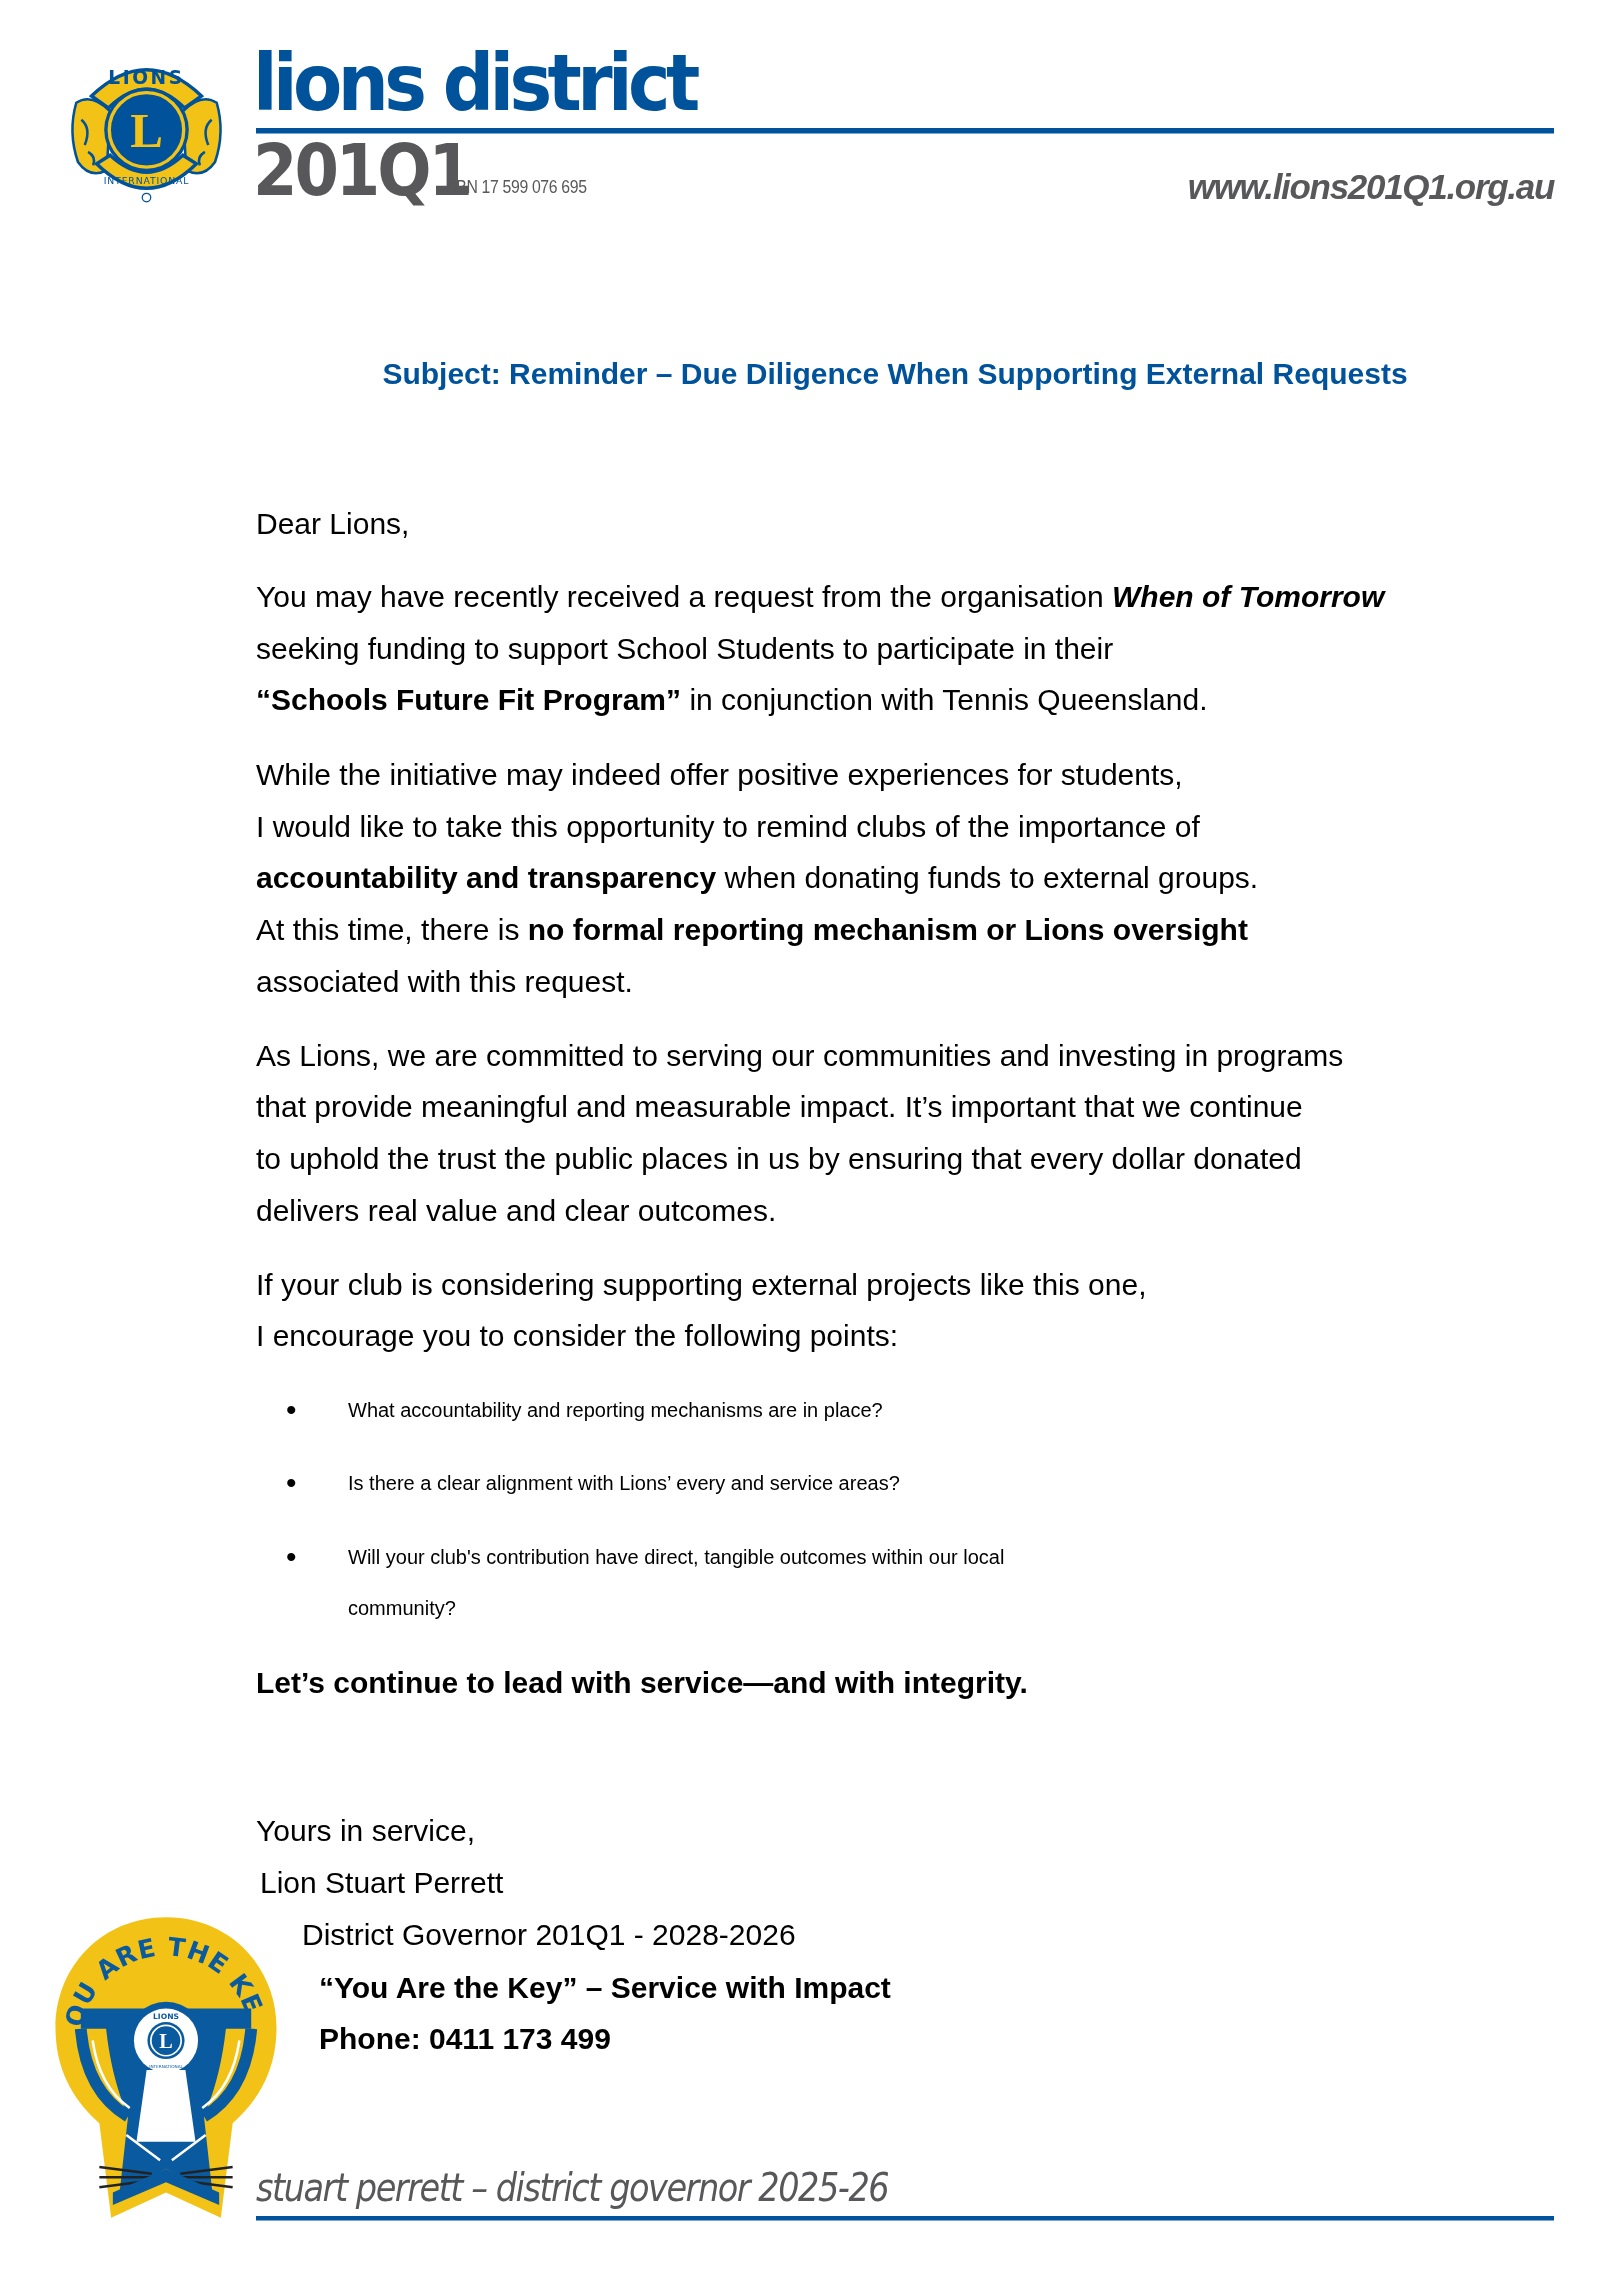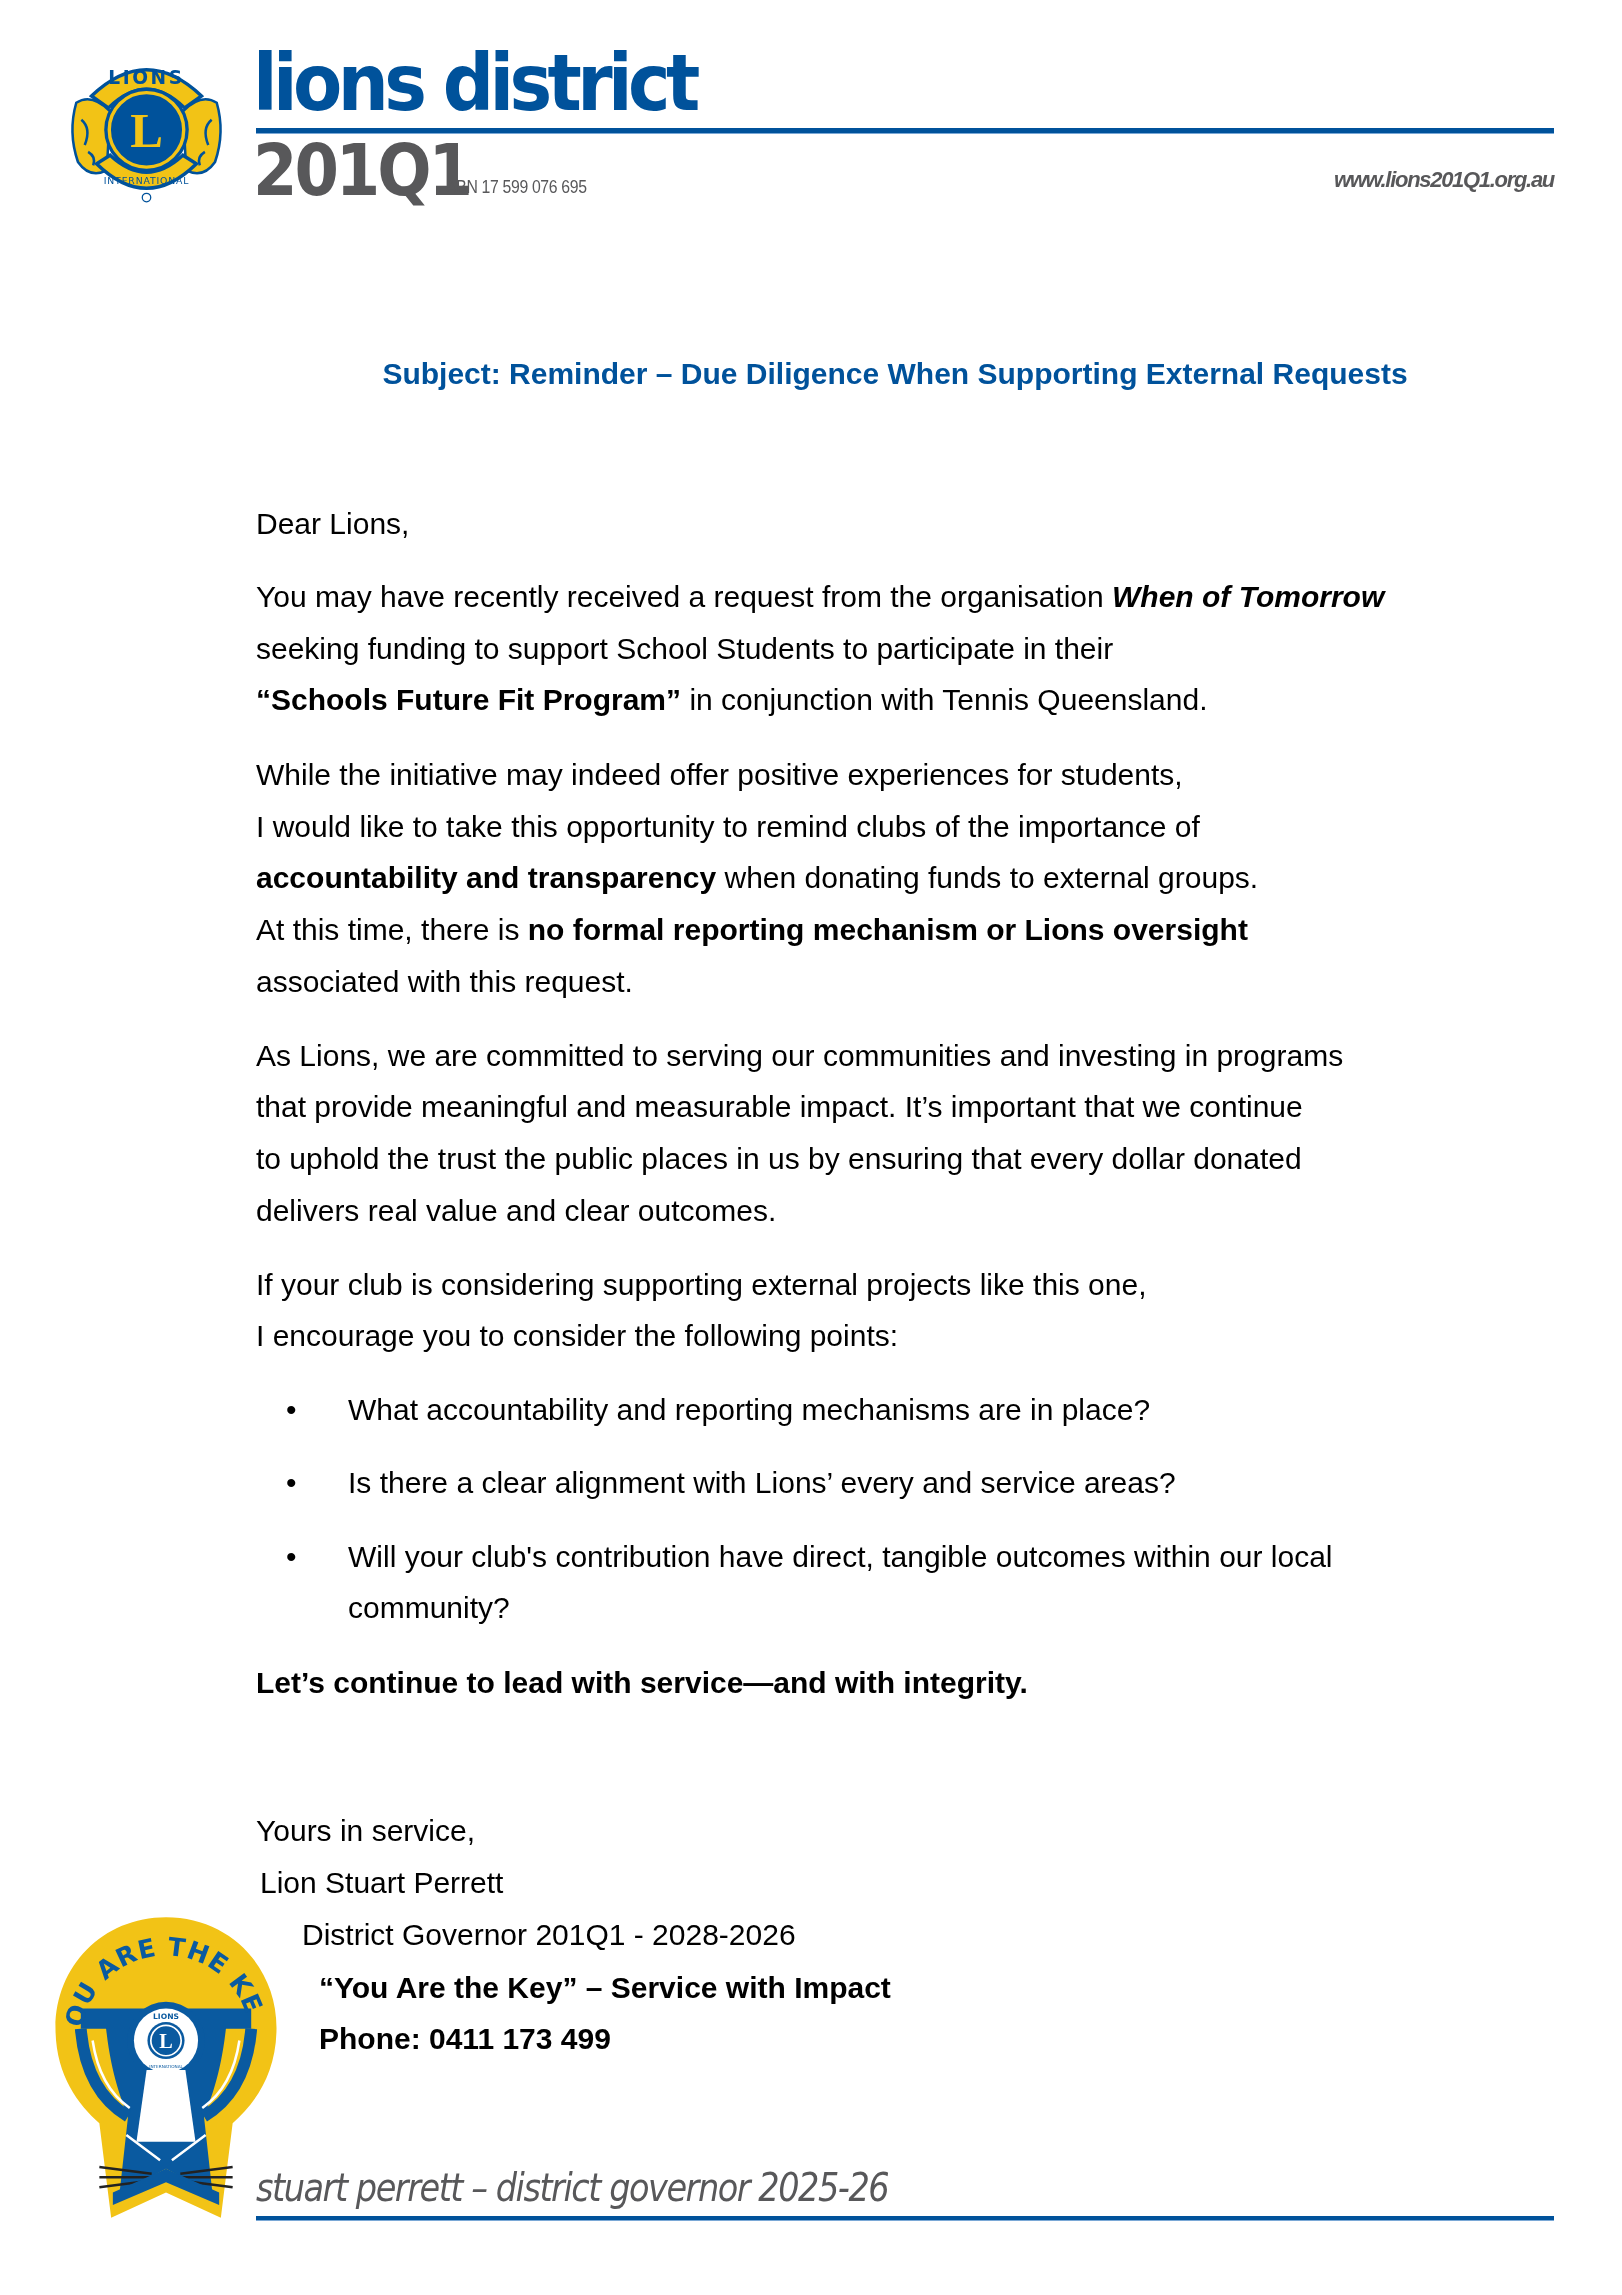--- a/index.html
+++ b/index.html
@@ -11,29 +11,29 @@
   .logo { left: 66px; top: 52px; width: 161px; height: 154px; }
   .brand-title { left: 253px; top: 44px; font-family: "DejaVu Sans", sans-serif; font-weight: bold;
                  font-size: 78px; letter-spacing: -5px; color: #00529B; line-height: 1; transform: scaleX(0.92); transform-origin: left top; }
   .header-rule { left: 256px; top: 128px; width: 1298px; height: 5px; background: #00529B;
                  border-bottom: 1.7px solid #7AA8D6; }
   .brand-number { left: 253px; top: 135px; font-family: "DejaVu Sans", sans-serif; font-weight: bold;
                   font-size: 71px; letter-spacing: -3.4px; color: #58585A; line-height: 1; transform: scaleX(0.9); transform-origin: left top; }
   .abn { left: 446px; top: 176px; font-family: "Liberation Sans Narrow", "Liberation Sans", sans-serif; font-size: 18.6px; color: #58585A;
          transform: scaleX(0.85); transform-origin: left top; letter-spacing: -0.4px; }
   .website { right: 68px; top: 167px; font-family: "Liberation Sans", sans-serif; font-weight: bold; font-style: italic;
-             font-size: 22px; color: #58585A; letter-spacing: -1.3px; }
+             font-size: 35px; color: #58585A; letter-spacing: -1.3px; }
 
   
   .subject { left: 0; width: 1622px; top: 357px; text-align: center; font-weight: bold; color: #00529B; font-size: 30px; }
   .subject span { display: inline-block; transform: translateX(84px); }
   .p { position: absolute; left: 256px; font-size: 30px; line-height: 52px; white-space: nowrap; }
   b, strong { font-weight: bold; }
   .bullet-dot { position: absolute; left: 286px; font-size: 30px; line-height: 52px; }
-  .bullet-text { position: absolute; left: 348px; font-size: 30px; line-height: 52px; white-space: nowrap; }
+  .bullet-text { position: absolute; left: 348px; font-size: 20px; line-height: 52px; white-space: nowrap; }
 
   
   .sig { position: absolute; font-size: 30px; line-height: 52px; white-space: nowrap; text-align: center; }
 
   
   .key-badge { left: 52px; top: 1914px; width: 228px; height: 329px; }
   .footer-sig { left: 256px; top: 2165px; font-family: "DejaVu Sans", sans-serif; font-style: italic; font-size: 39px;
                 color: #58585A; letter-spacing: -1.7px; transform: scaleX(0.86); transform-origin: left top; white-space: nowrap; }
   .footer-rule { left: 256px; top: 2216px; width: 1298px; height: 4.2px; background: #00529B; border-bottom: 1.7px solid #7AA8D6; }
 </style>

